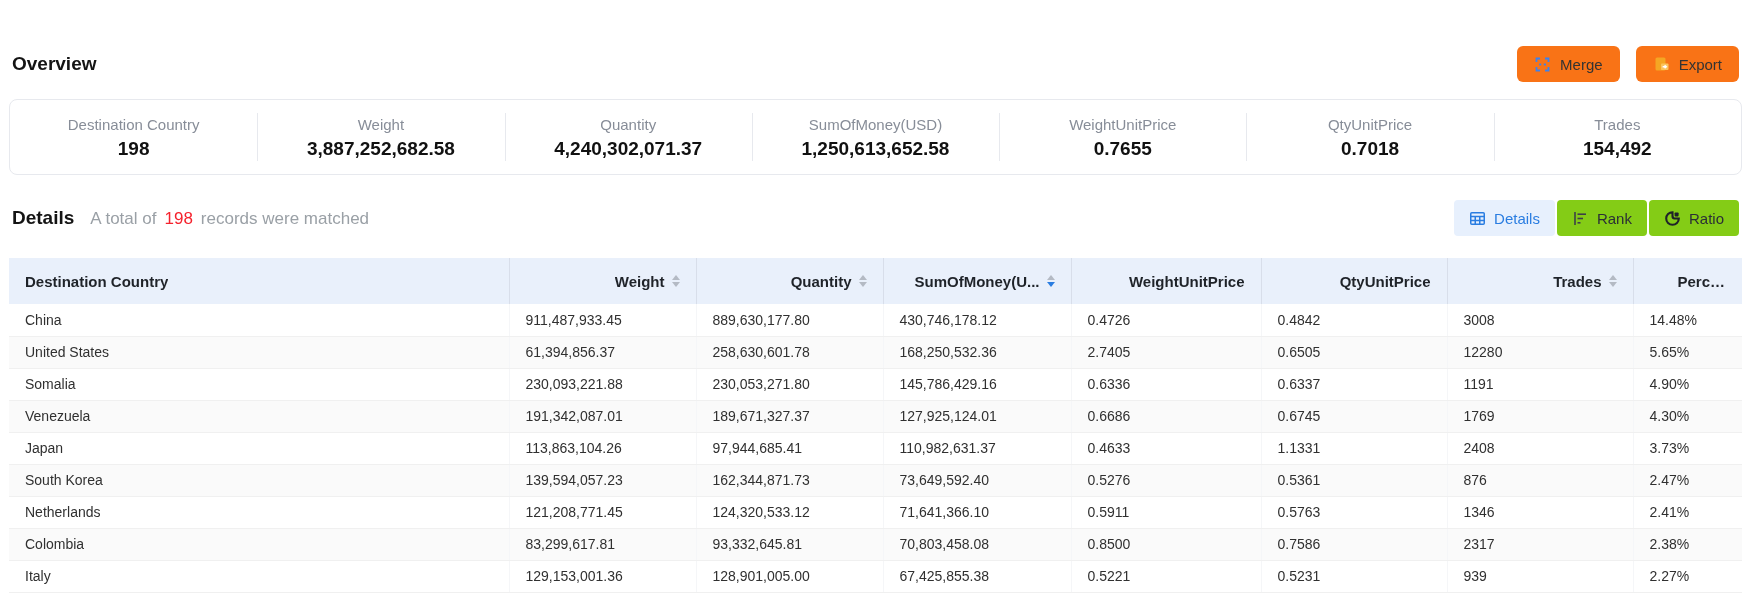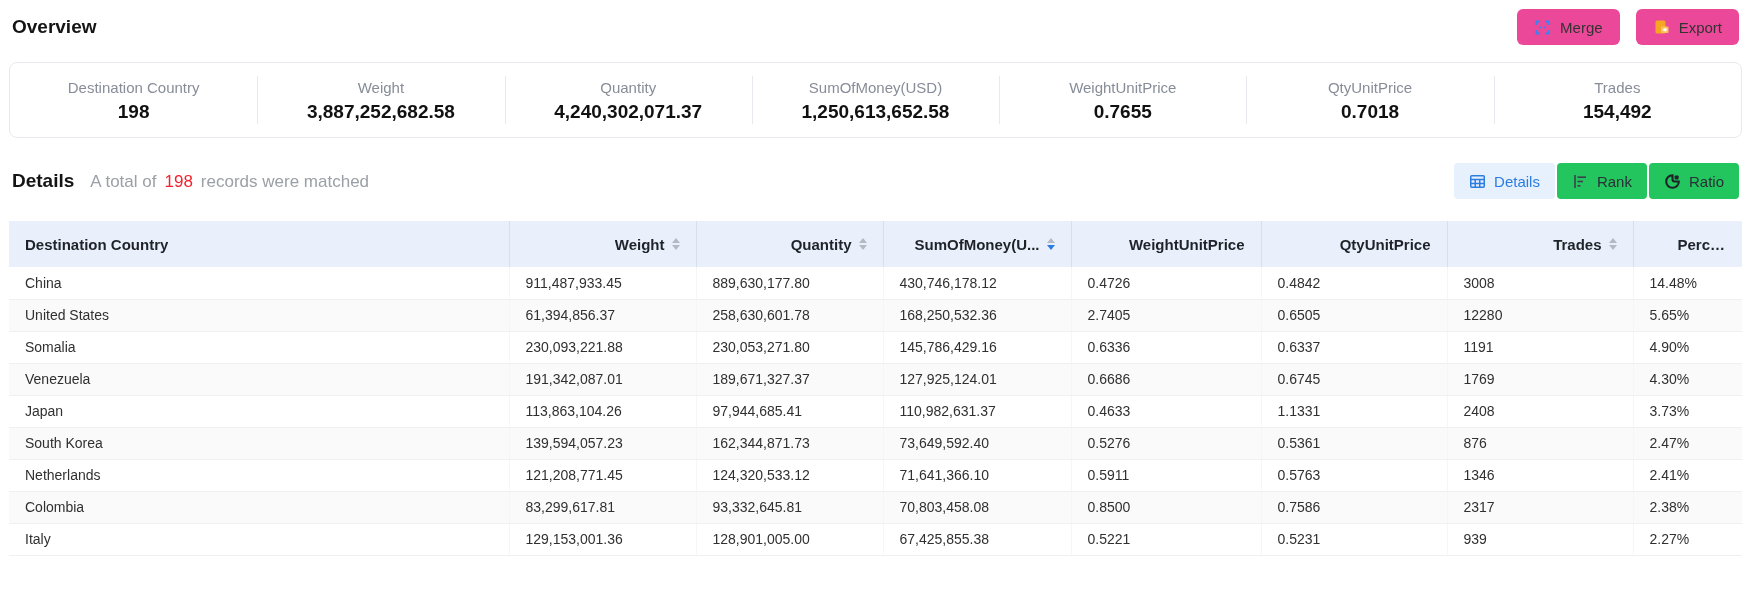--- a/index.html
+++ b/index.html
@@ -5,26 +5,26 @@
   * { box-sizing: border-box; }
   html,body { margin:0; padding:0; }
   body {
     width:1751px; height:600px; overflow:hidden;
     background:#fff; color:#222;
     font-family:"Liberation Sans","DejaVu Sans",sans-serif;
   }
   .page { padding:0 9px; }
 
   
-  .topbar { height:54px; display:flex; align-items:center; justify-content:space-between; padding:8px 3px; }
+  .topbar { height:54px; display:flex; align-items:center; justify-content:space-between; padding:8px 3px;margin-top:37px; }
   .page-title { font-size:19px; font-weight:bold; color:#141414; }
   .topbar-actions { display:flex; gap:16px; }
   .btn {
     display:flex; align-items:center; gap:9px;
-    background:#ec4899; border:none; border-radius:6px;
+    background:#f97316; border:none; border-radius:6px;
     height:36px; padding:0 17px; font-size:15px; color:#333; cursor:pointer;
     font-family:inherit;
   }
   .btn svg { display:block; }
 
   
   .stats-card {
     margin-top:8px; height:76px;
     border:1px solid #e7e9ee; border-radius:8px;
     display:flex; align-items:stretch; background:#fff;
@@ -36,21 +36,21 @@
 
   
   .details-bar { margin-top:25px; margin-bottom:22px; height:36px; display:flex; align-items:center; justify-content:space-between; padding:0 3px; }
   .details-left { display:flex; align-items:baseline; }
   .section-title { font-size:19px; font-weight:bold; color:#141414; }
   .summary { font-size:17px; color:#9aa0a6; margin-left:16px; }
   .count { color:#f5222d; margin:0 8px; }
   .view-switch { display:flex; gap:2px; }
   .view-btn {
     display:flex; align-items:center; gap:8px;
-    background:#22c55e; border:none; border-radius:4px;
+    background:#84cc16; border:none; border-radius:4px;
     height:36px; padding:0 15px; font-size:15px; color:#2b2f36; cursor:pointer;
     font-family:inherit;
   }
   .view-btn.active { background:#e7f0fd; color:#2a7de1; }
   .view-btn svg { display:block; }
 
   
   table.data-table { width:1733px; border-collapse:collapse; table-layout:fixed; }
   .data-table th {
     background:#e9f0fb; height:46px; padding:0 16px;

